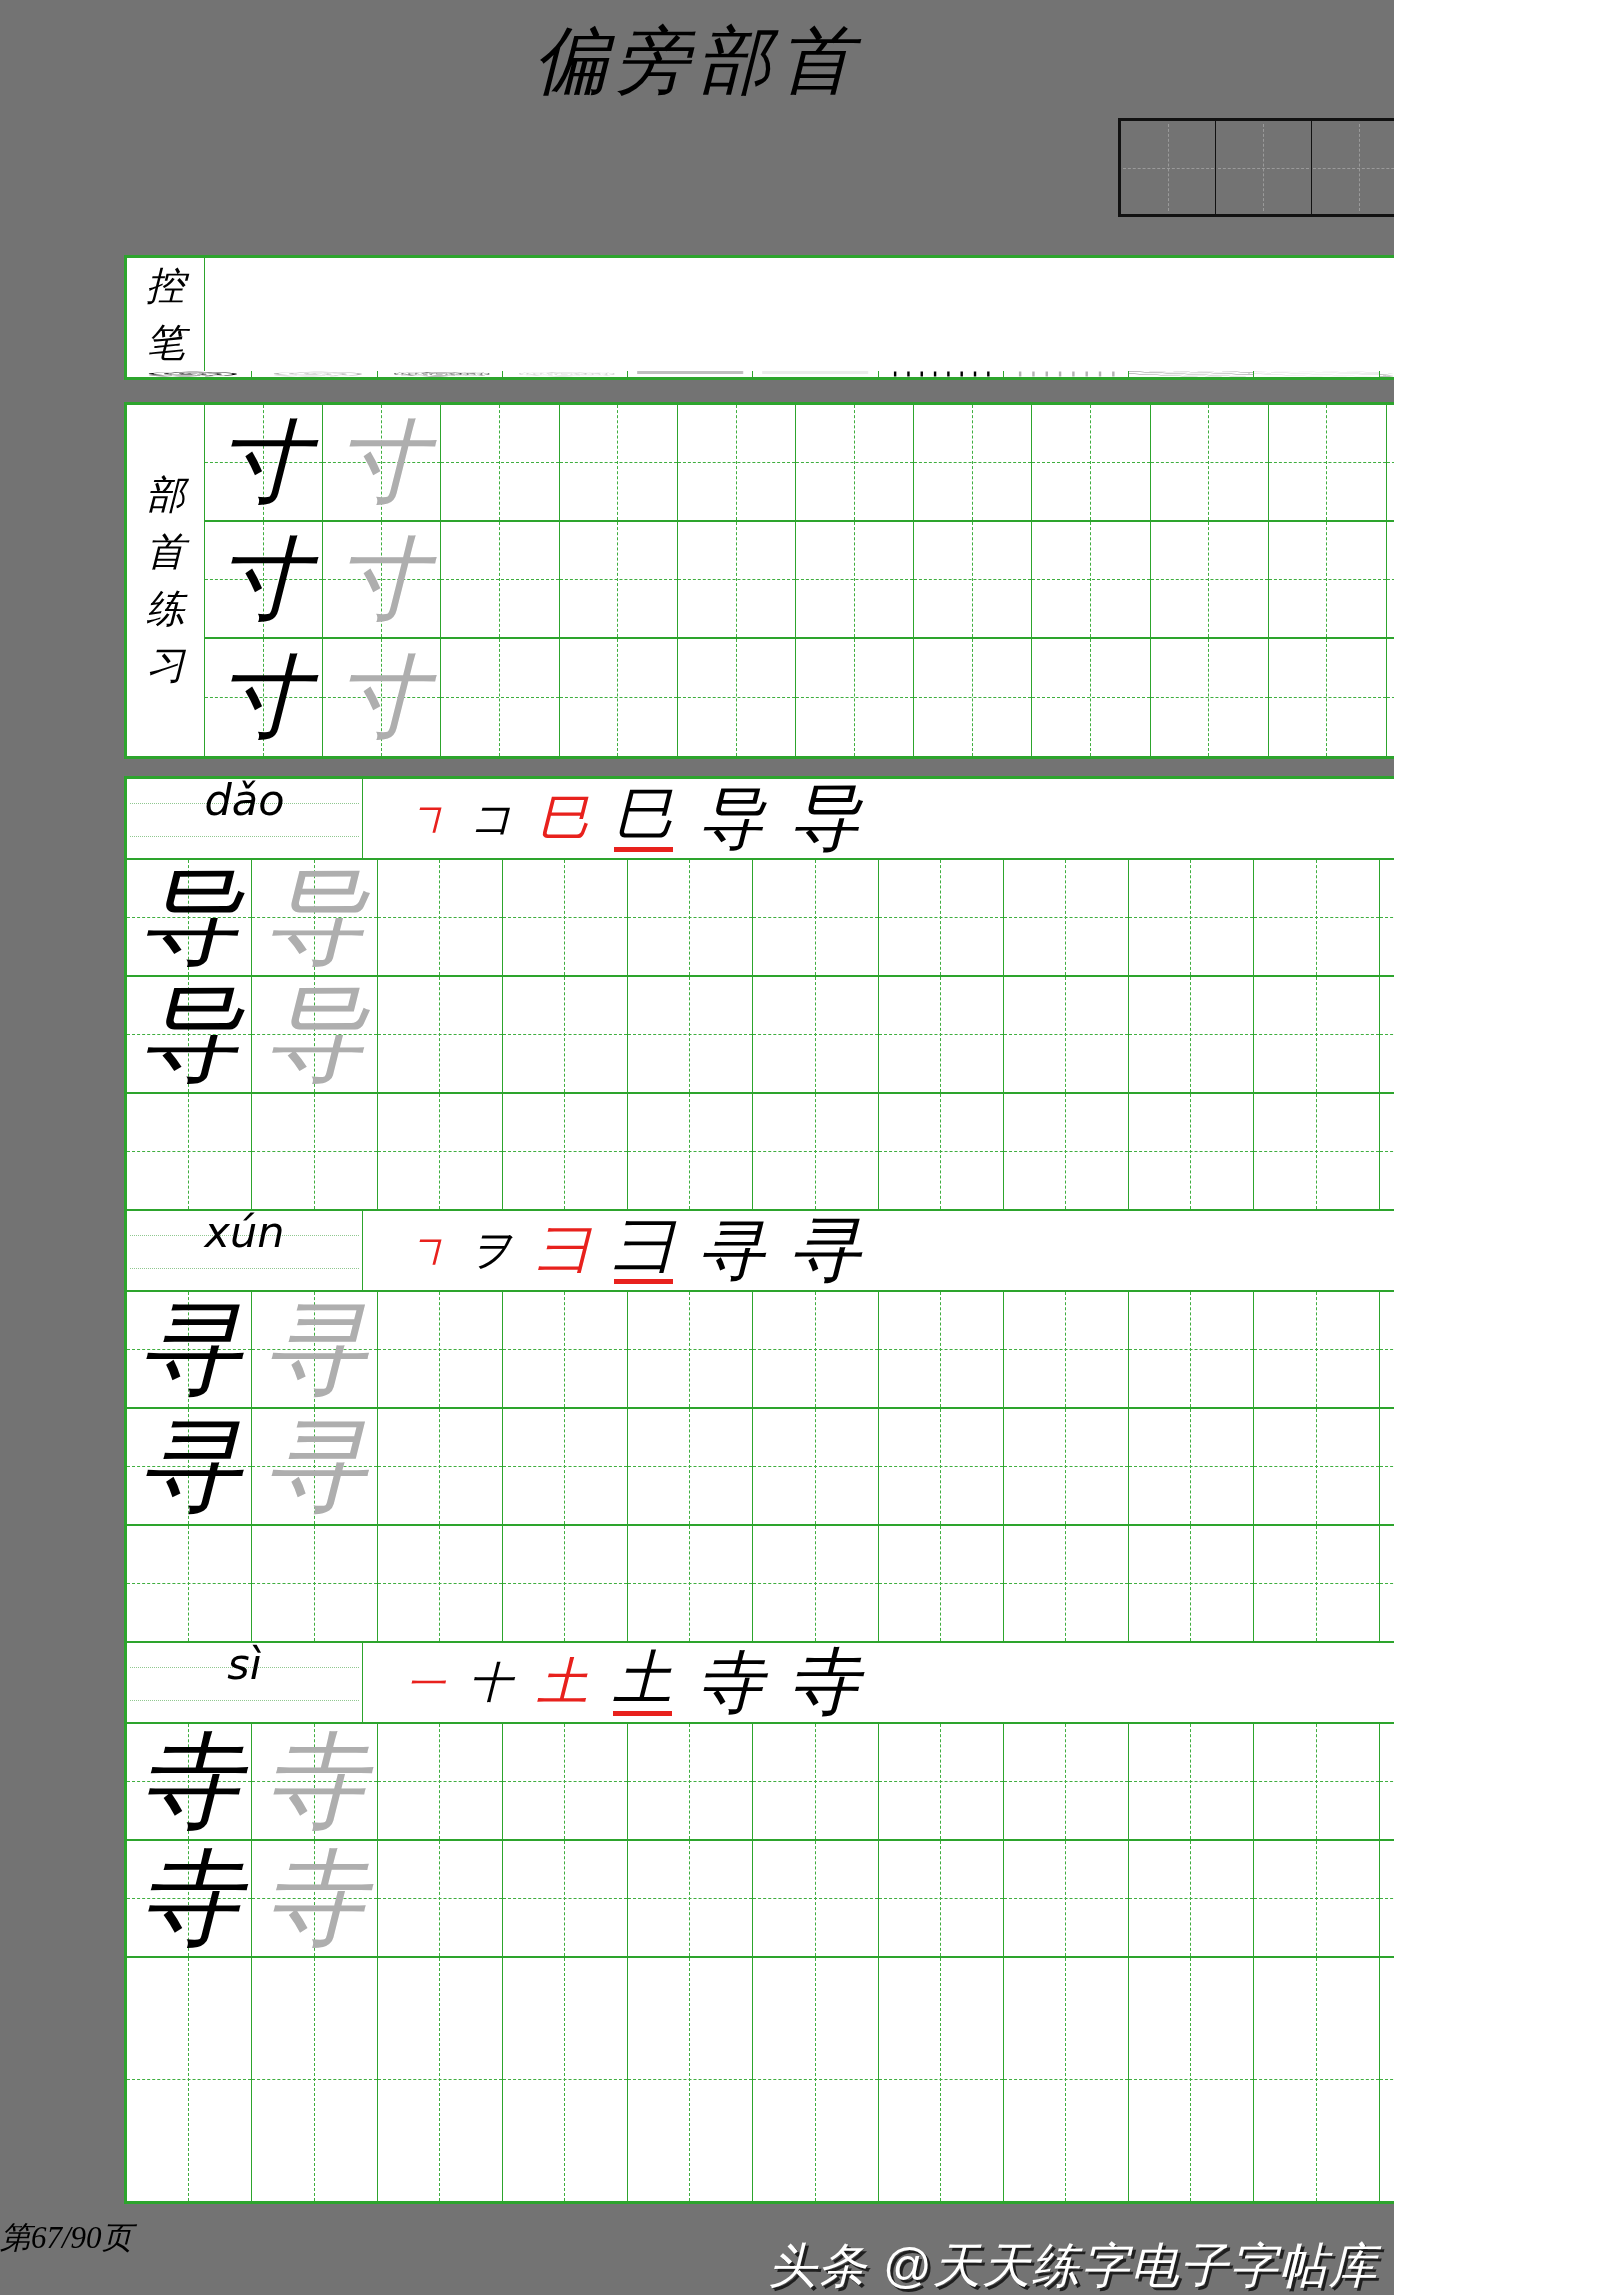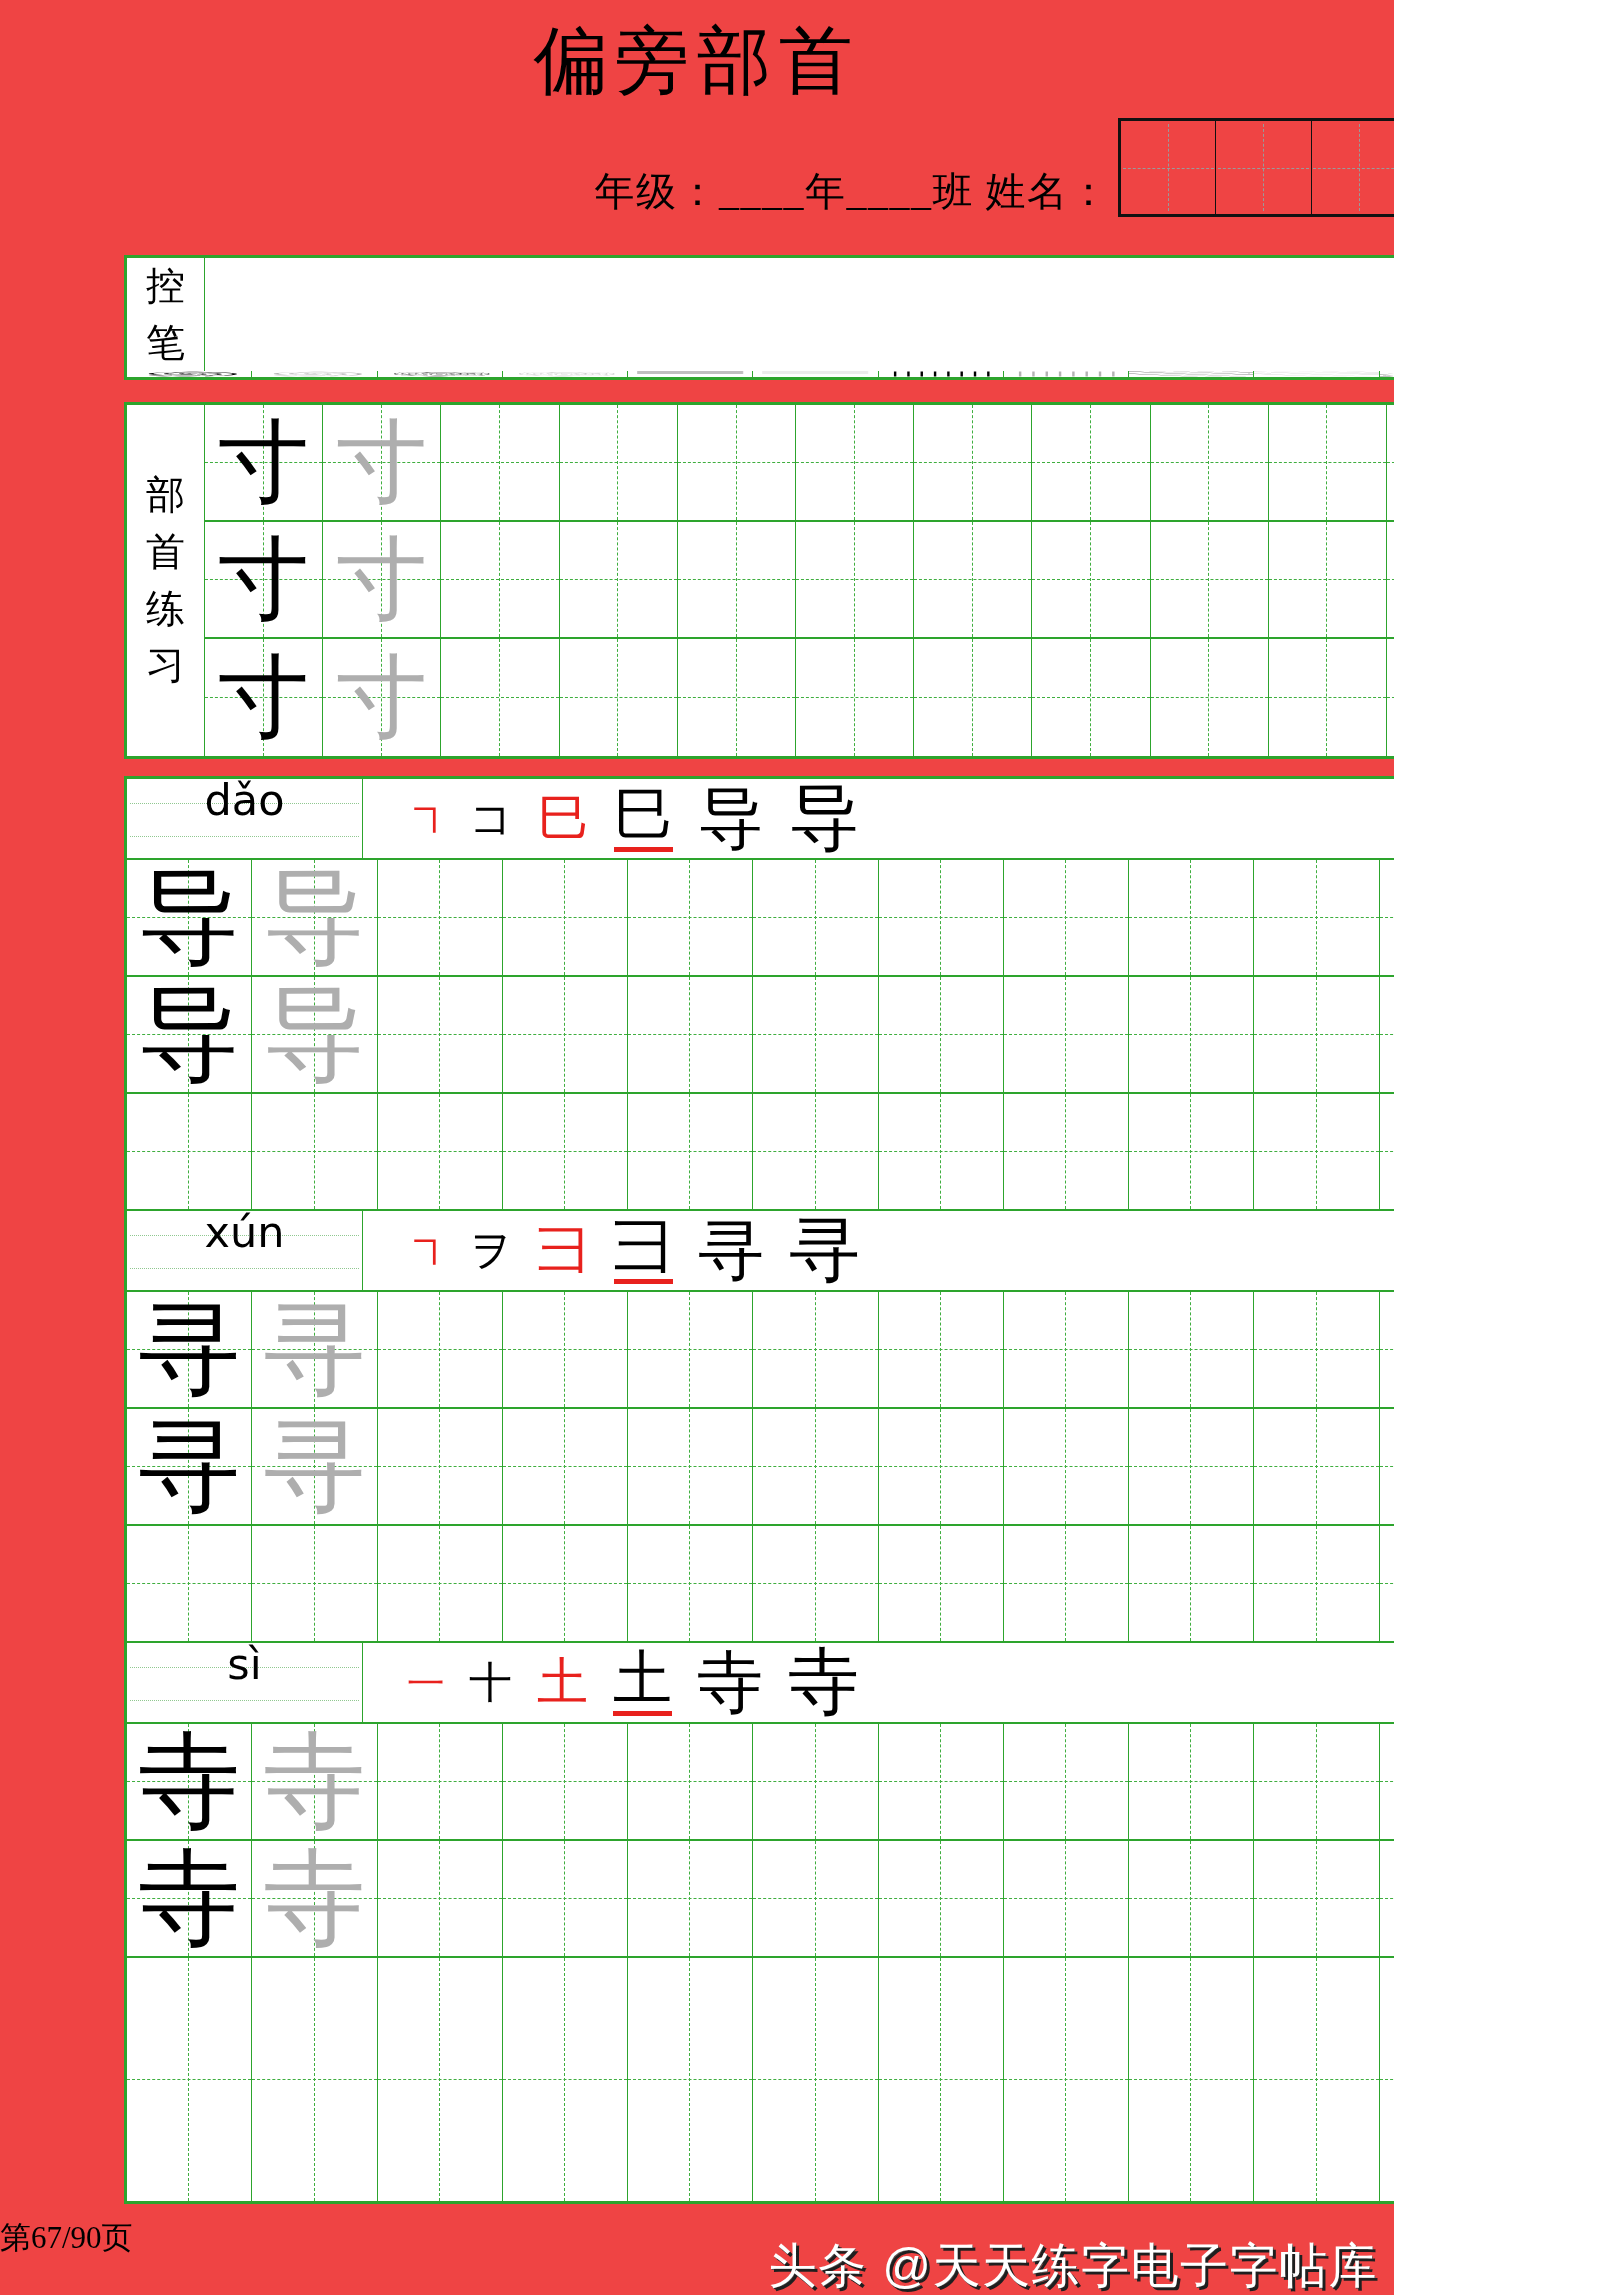--- a/index.html
+++ b/index.html
@@ -1,18 +1,18 @@
 <!DOCTYPE html>
 <html style="font-size:12.4px"><head>
 <meta charset="utf-8">
 <style>
   html,body{margin:0;padding:0;background:#fff;}
   *{box-sizing:border-box;}
-  .page{position:relative;width:1394px;height:2295px;background:#ef4444;overflow:hidden;
-        font-family:"Liberation Serif", serif;color:#000;}
+  .page{position:relative;width:1394px;height:2295px;background:#737373;overflow:hidden;
+        font-family:"Liberation Serif", serif;color:#000;font-style:italic;}
   .title{position:absolute;top:12.4px;left:0;width:100%;text-align:center;
          font-size:74px;letter-spacing:7.7px;font-weight:400;}
   .form-line{position:absolute;top:164px;left:0;width:1110px;text-align:right;
              font-size:40px;letter-spacing:1.5px;}
   
   .name-grid{position:absolute;left:1118px;top:118px;width:386px;height:99px;
              border:3.9px solid #111;display:flex;}
   .name-cell{flex:1;position:relative;border-right:1.5px solid #111;}
   .name-cell:last-child{border-right:none;}
   .name-cell::before{content:'';position:absolute;left:50%;top:3.1px;bottom:3.1px;border-left:1.5px dashed #9a9a9a;}
@@ -60,21 +60,20 @@
              font-family:"Liberation Sans", sans-serif;color:#ffffff;
              text-shadow:3.1px 3.1px 0 #1f1f1f, 0.8px 0.8px 0 #555;}
 </style>
 </head>
 <body>
 
 <div class="page">
 
   <div class="title">偏旁部首</div>
 
-  <div class="form-line">年级：____年____班 姓名：</div>
 
   <div class="name-grid">
     <div class="name-cell"></div>
     <div class="name-cell"></div>
     <div class="name-cell"></div>
     <div class="name-cell"></div>
   </div>
 
   <div class="gbox pen-box">
     <div class="vlabel">

